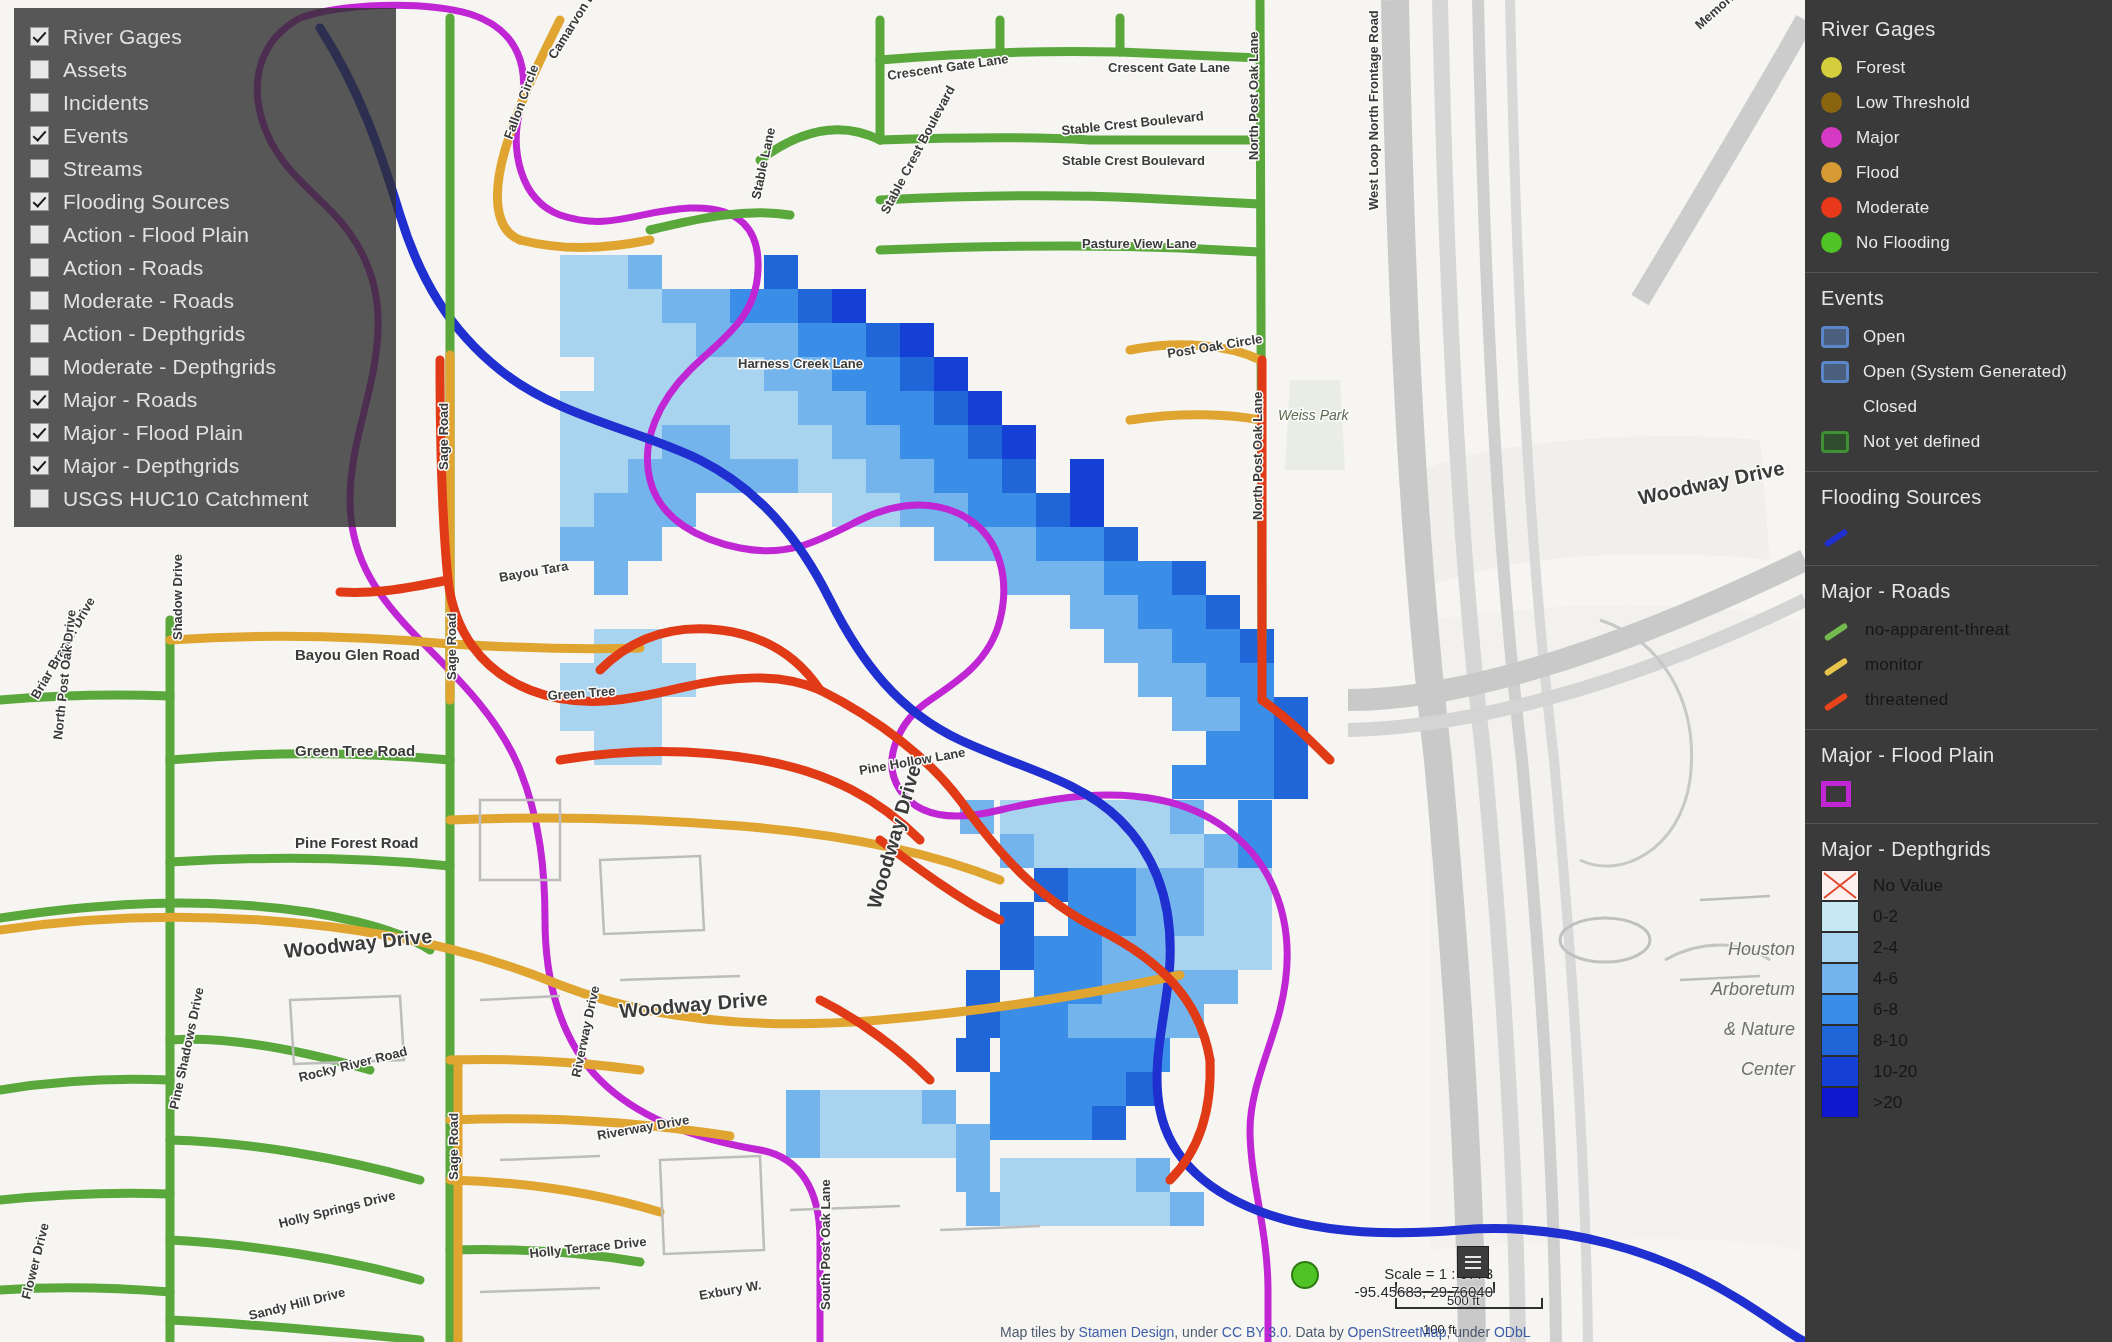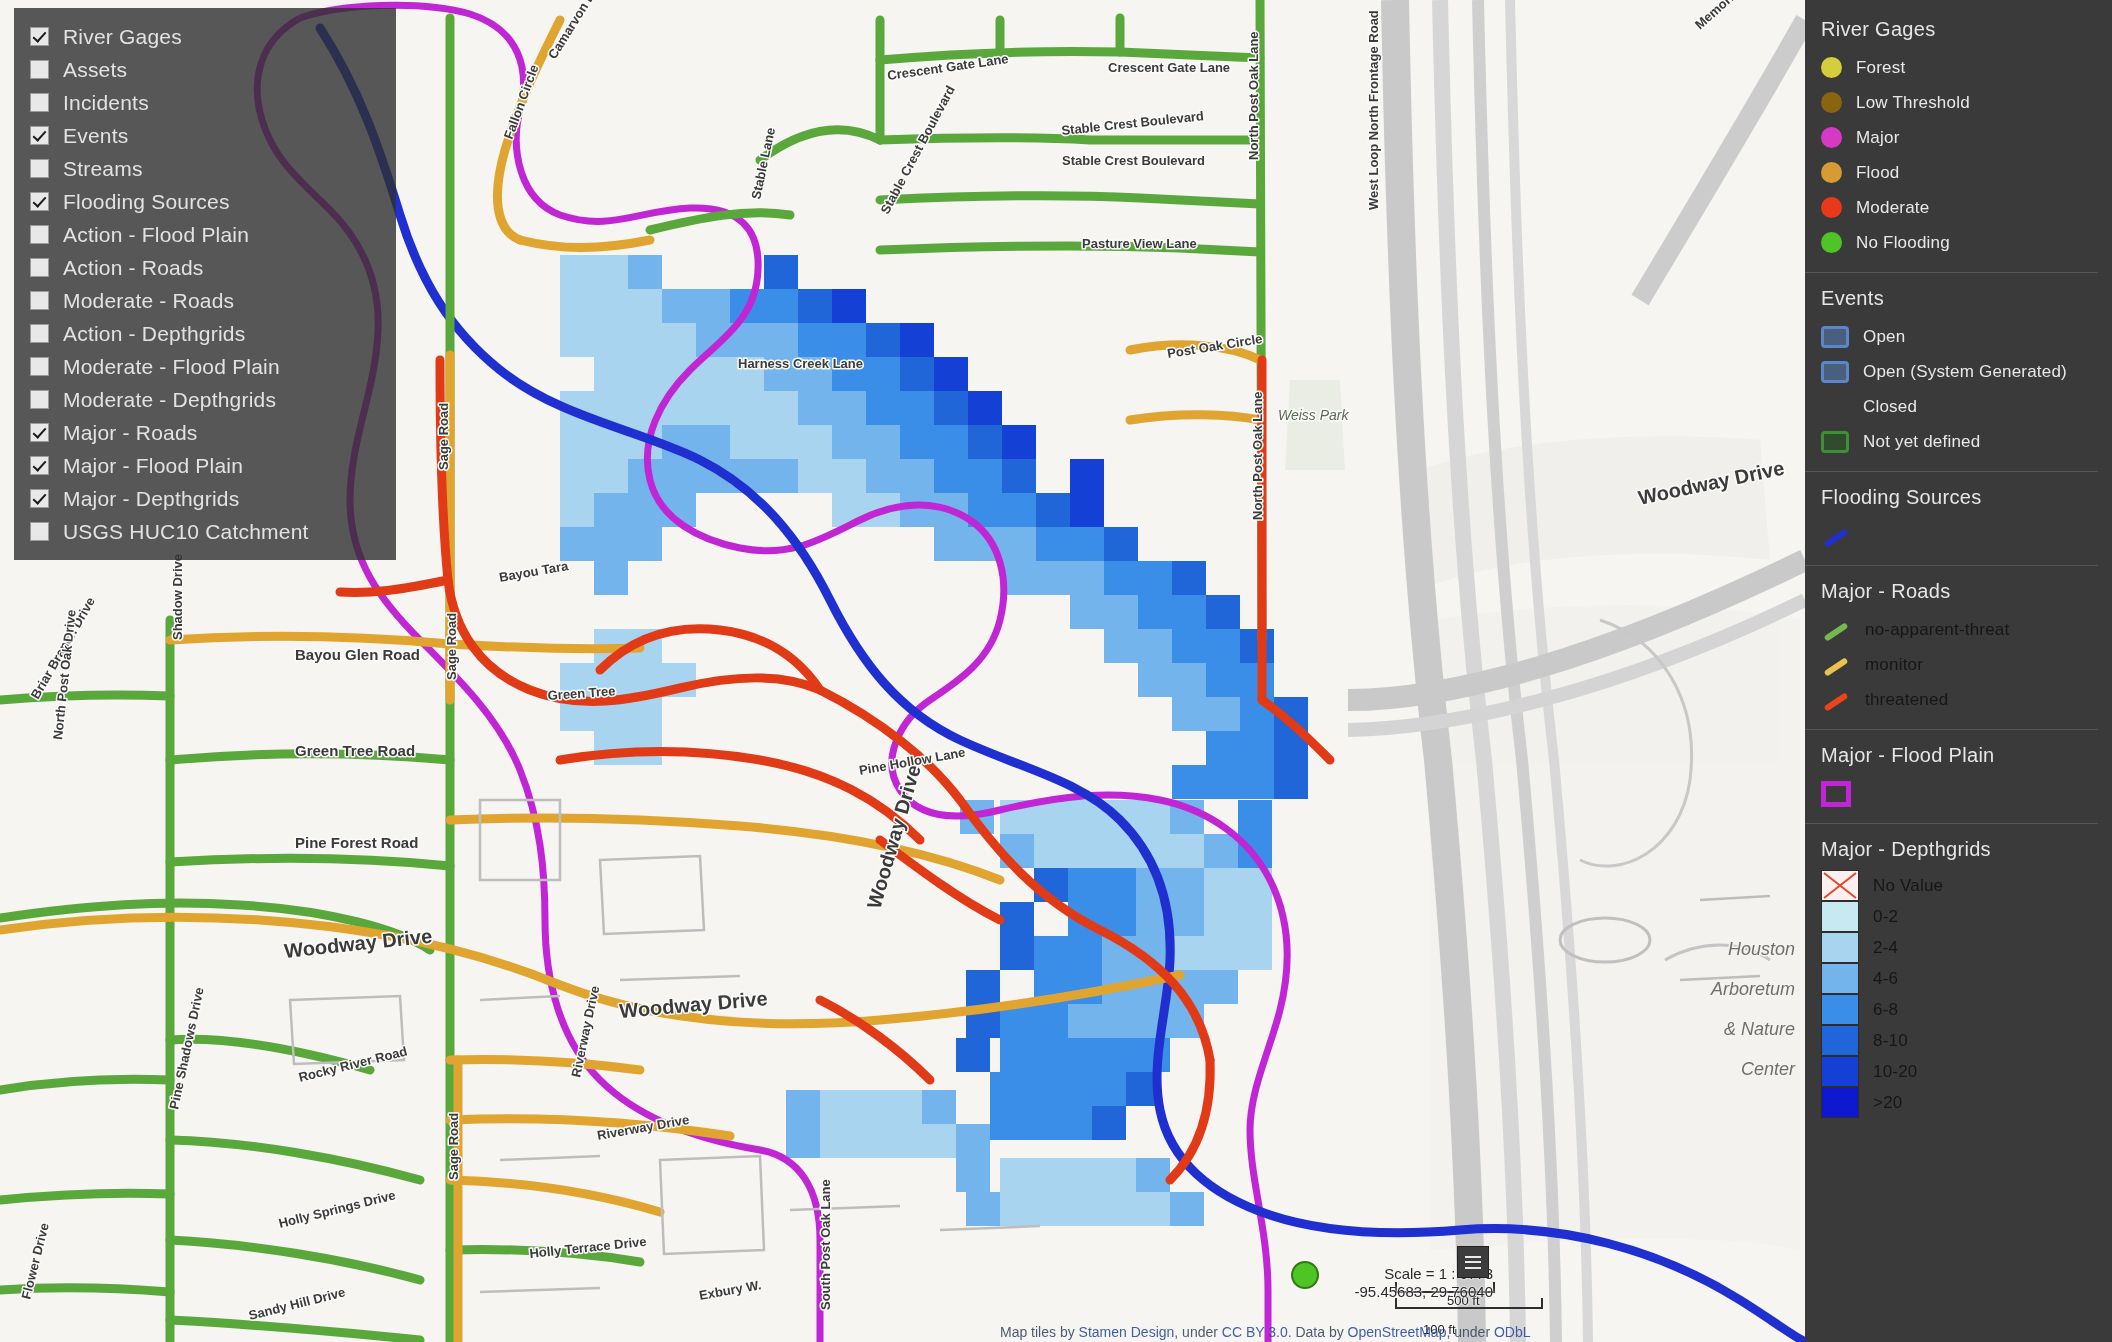--- a/index.html
+++ b/index.html
@@ -572,24 +572,20 @@
         <div class="lrow">
           <span class="cbx"></span>
           <span class="llbl">Moderate - Roads</span>
         </div>
         <div class="lrow">
           <span class="cbx"></span>
           <span class="llbl">Action - Depthgrids</span>
         </div>
         <div class="lrow">
           <span class="cbx"></span>
-          <span class="llbl">Moderate - Flood Plain</span>
-        </div>
-        <div class="lrow">
-          <span class="cbx"></span>
           <span class="llbl">Moderate - Depthgrids</span>
         </div>
         <div class="lrow">
           <span class="cbx on"></span>
           <span class="llbl">Major - Roads</span>
         </div>
         <div class="lrow">
           <span class="cbx on"></span>
           <span class="llbl">Major - Flood Plain</span>
         </div>

